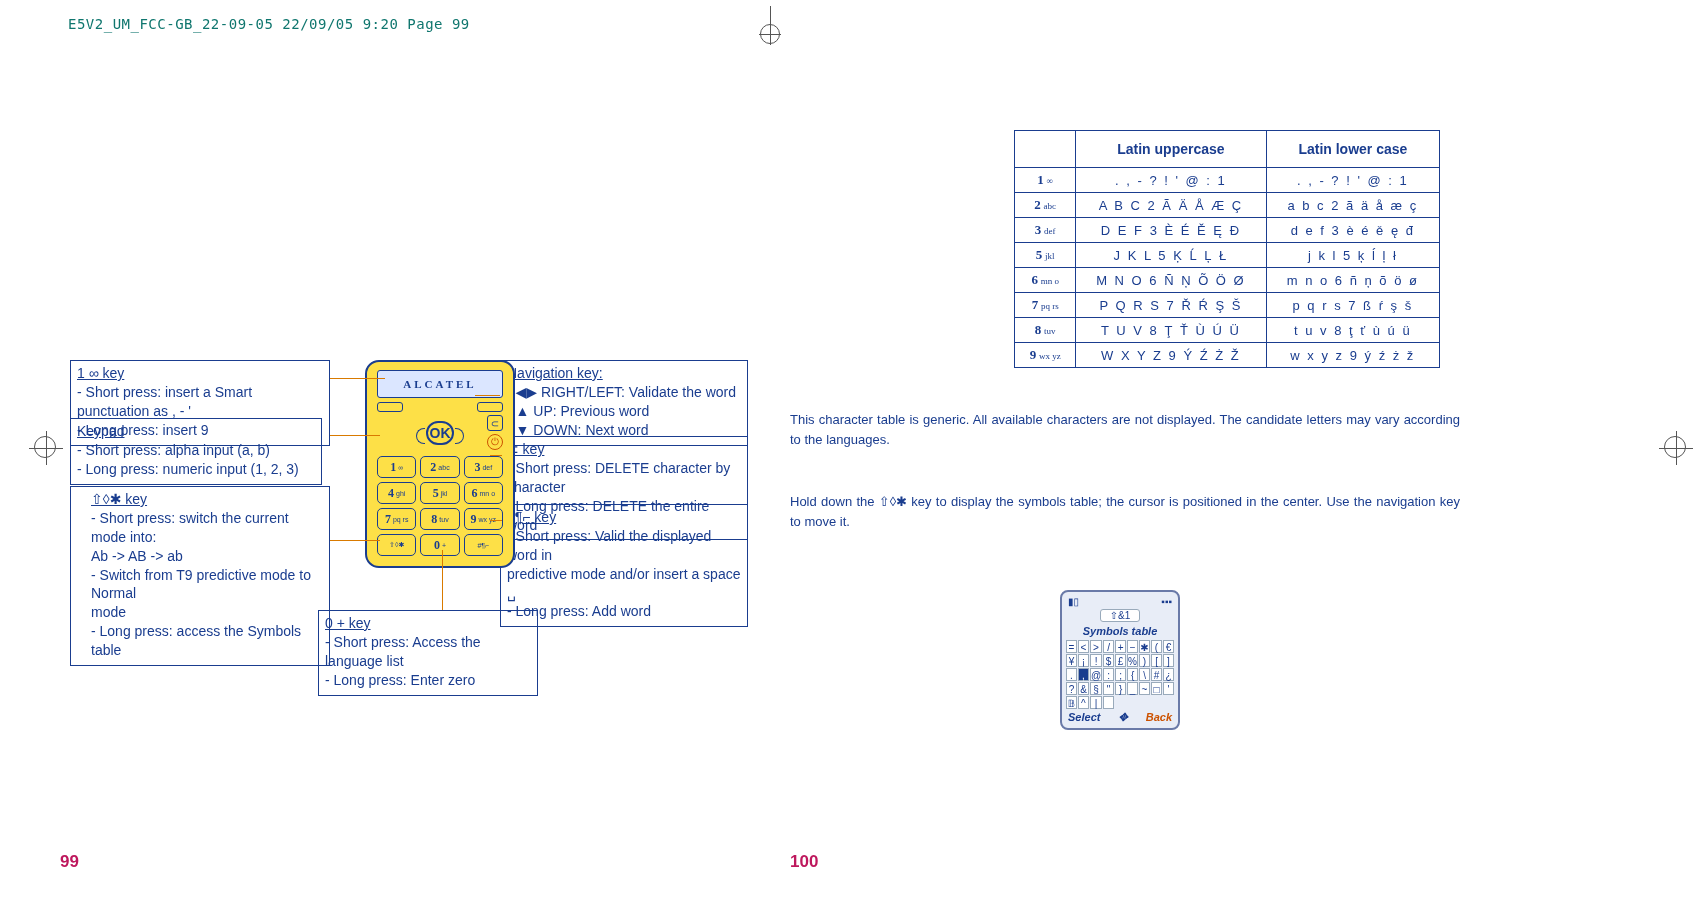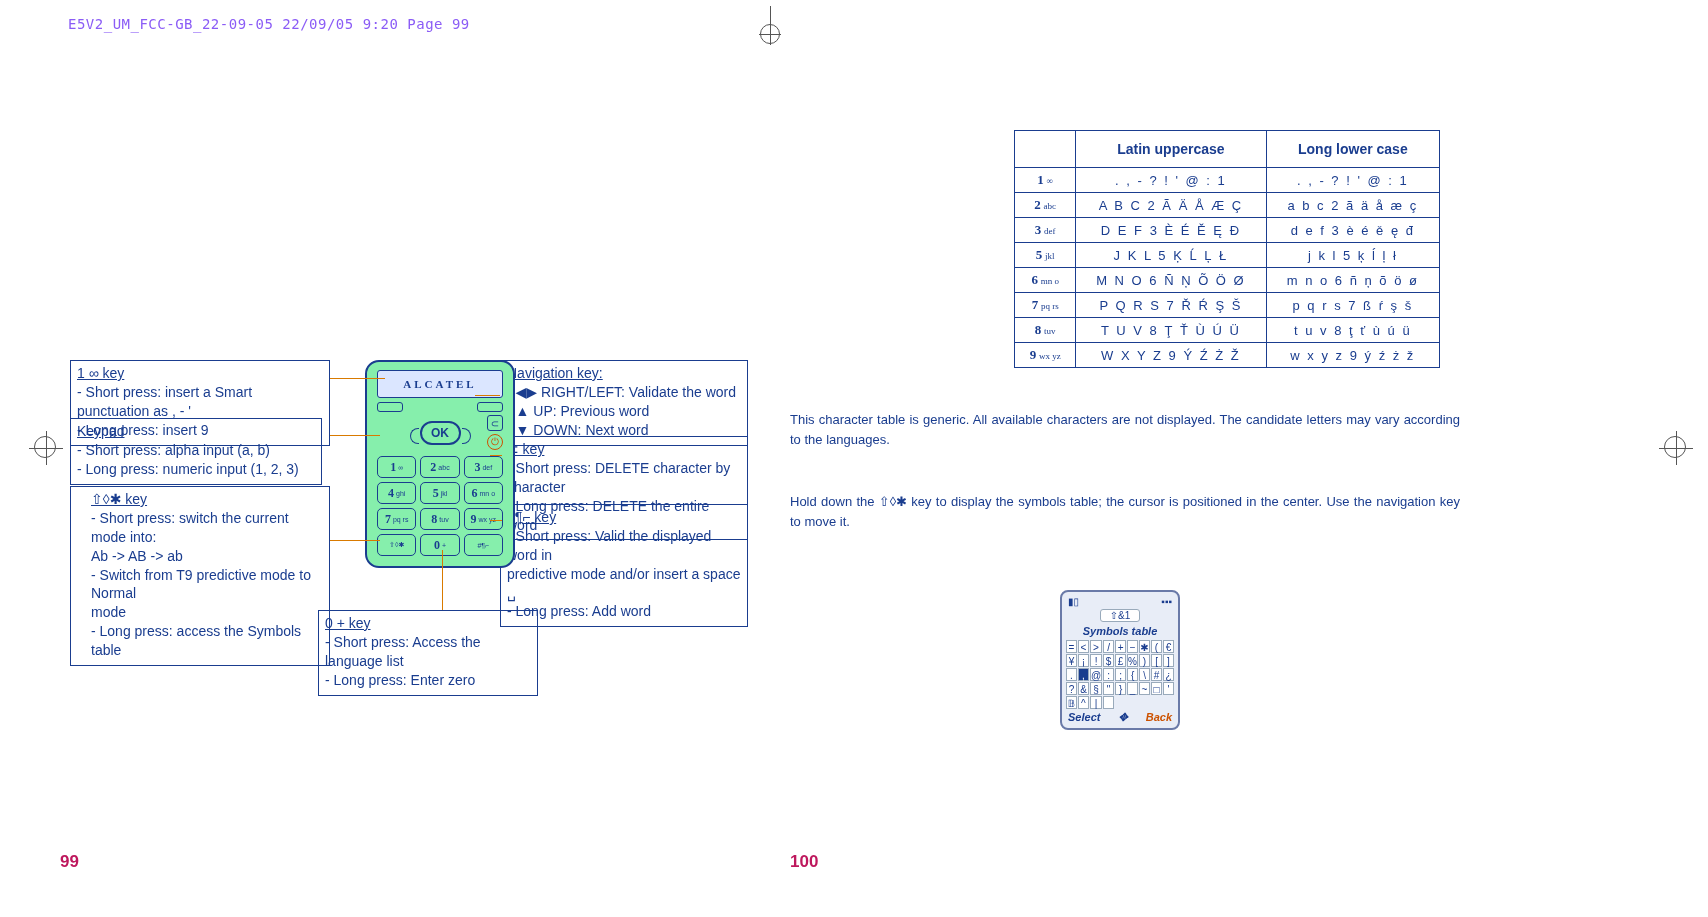--- a/index.html
+++ b/index.html
@@ -1,41 +1,41 @@
 <!DOCTYPE html>
 <html><head>
 <meta charset="utf-8">
 <style>
   * { box-sizing: border-box; margin: 0; padding: 0; }
   body { font-family: Arial, Helvetica, sans-serif; background: #fff; width: 1708px; height: 917px; position: relative; overflow: hidden; font-size: 12px; }
-  .header-bar { position: absolute; top: 16px; left: 68px; font-family: monospace; font-size: 14px; color: #8b5cf6; letter-spacing: 0.5px; }
+  .header-bar { position: absolute; top: 16px; left: 68px; font-family: monospace; font-size: 14px; color: #0f766e; letter-spacing: 0.5px; }
   .reg-top { position: absolute; top: 6px; left: 750px; width: 40px; height: 40px; }
   .reg-top .circ { width: 20px; height: 20px; border: 1px solid #555; border-radius: 50%; position: absolute; top: 18px; left: 10px; }
   .reg-top .vline { width: 1px; height: 17px; background: #555; position: absolute; top: 0; left: 20px; }
   .reg-top .cross { position:absolute; top:20px; left:12px; width:16px; height:16px;}
   .reg-top .cross::before{content:"";position:absolute;top:8px;left:-3px;width:22px;height:1px;background:#555;}
   .reg-top .cross::after{content:"";position:absolute;left:8px;top:-3px;height:22px;width:1px;background:#555;}
   .reg-side { position: absolute; top: 430px; width: 34px; height: 34px; }
   .reg-side.left { left: 28px; }
   .reg-side.right { right: 16px; }
   .reg-side .circ { width: 22px; height: 22px; border: 1px solid #555; border-radius: 50%; position: absolute; top:6px; left:6px;}
   .reg-side .circ::before{content:"";position:absolute;top:11px;left:-6px;width:34px;height:1px;background:#555;}
   .reg-side .circ::after{content:"";position:absolute;left:11px;top:-6px;height:34px;width:1px;background:#555;}
   .page-left, .page-right { position: absolute; top: 60px; width: 700px; height: 820px; }
   .page-left { left: 60px; }
   .page-right { left: 790px; }
   .callout { position: absolute; border: 1px solid #1a3d8f; padding: 3px 6px 5px; font-size: 14px; line-height: 1.35; color: #1a3d8f; }
   .callout .ttl { color: #1a3d8f; text-decoration: underline; }
   .phone-wrap { position: absolute; left: 305px; top: 300px; width: 160px; }
-  .phone-body { width: 150px; border: 2px solid #1a3d8f; border-radius: 14px; background: #86efac; padding: 6px 6px 10px; }
+  .phone-body { width: 150px; border: 2px solid #1a3d8f; border-radius: 14px; background: #fde047; padding: 6px 6px 10px; }
   .screen { height: 28px; border: 1px solid #1a3d8f; border-radius: 3px; margin: 2px 4px 4px; background: #dbe6ff; display:flex; align-items:center; justify-content:center;}
   .brand { font-family: serif; font-weight: bold; letter-spacing: 3px; font-size: 11px; color: #1a3d8f; }
   .soft-row, .nav-row { display: flex; justify-content: space-between; align-items: center; margin: 3px 4px; }
   .sk { width: 26px; height: 10px; border: 1px solid #1a3d8f; border-radius: 3px; }
-  .okbtn { width: 41px; height: 24px; border: 2px solid #1a3d8f; border-radius: 12px; display:flex;align-items:center;justify-content:center; font-size:12px; color:#1a3d8f; font-weight:bold; position:relative;}
+  .okbtn { width: 28px; height: 24px; border: 2px solid #1a3d8f; border-radius: 12px; display:flex;align-items:center;justify-content:center; font-size:14px; color:#1a3d8f; font-weight:bold; position:relative;}
   .okbtn::before{content:"";position:absolute;left:-12px;top:5px;width:8px;height:14px;border:1px solid #1a3d8f;border-right:none;border-radius:8px 0 0 8px;}
   .okbtn::after{content:"";position:absolute;right:-12px;top:5px;width:8px;height:14px;border:1px solid #1a3d8f;border-left:none;border-radius:0 8px 8px 0;}
   .ckey { width: 16px; height: 16px; border: 1px solid #1a3d8f; border-radius: 3px; font-size:10px; color:#1a3d8f; display:flex;align-items:center;justify-content:center;}
   .pwr { width: 16px; height: 16px; border: 1px solid #cc5200; border-radius: 50%; font-size:10px; color:#cc5200; display:flex;align-items:center;justify-content:center;}
   .keypad { display: grid; grid-template-columns: repeat(3, 1fr); gap: 4px; margin: 6px 4px 0; }
   .kbtn { height: 22px; border: 1px solid #1a3d8f; border-radius: 5px; font-size: 9px; color: #1a3d8f; display:flex; align-items:center; justify-content:center; gap:2px; padding:0 2px; white-space:nowrap;}
   .kbtn .d { font-family: serif; font-weight:bold; font-size:12px;}
   .kbtn .s { font-size:7px; }
   .leader { position:absolute; background:#d97a00; }
   .pgnum { position: absolute; bottom: 8px; width: 100%; color:#be185d; font-weight:bold; font-size:17px;}
@@ -201,21 +201,21 @@
 
   <div class="pgnum">99</div>
 </div>
 
 <div class="page-right">
   <table class="char-table">
     <thead>
         <tr>
           <th style="width:42px;border-top:1px solid #1a3d8f;"></th>
           <th>Latin uppercase</th>
-          <th>Long lower case</th>
+          <th>Latin lower case</th>
         </tr>
       </thead>
     <tbody id="ct-body">
         <tr>
           <td class="keycol"><span class="d">1</span> <span style="font-size:9px">∞</span></td>
           <td class="chars">. , - ? ! ' @ : 1</td>
           <td class="chars">. , - ? ! ' @ : 1</td>
         </tr>
         <tr>
           <td class="keycol"><span class="d">2</span> <span style="font-size:9px">abc</span></td>

